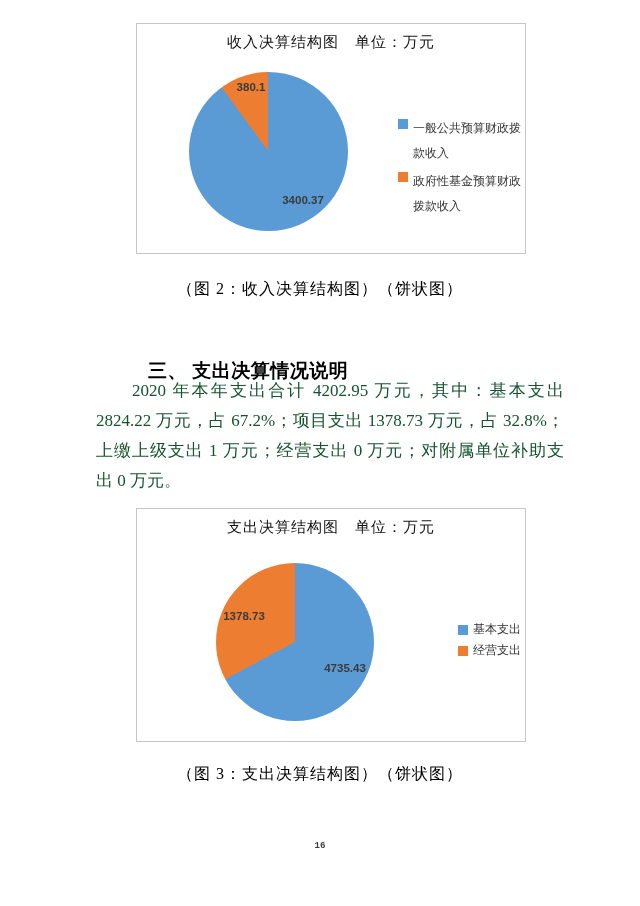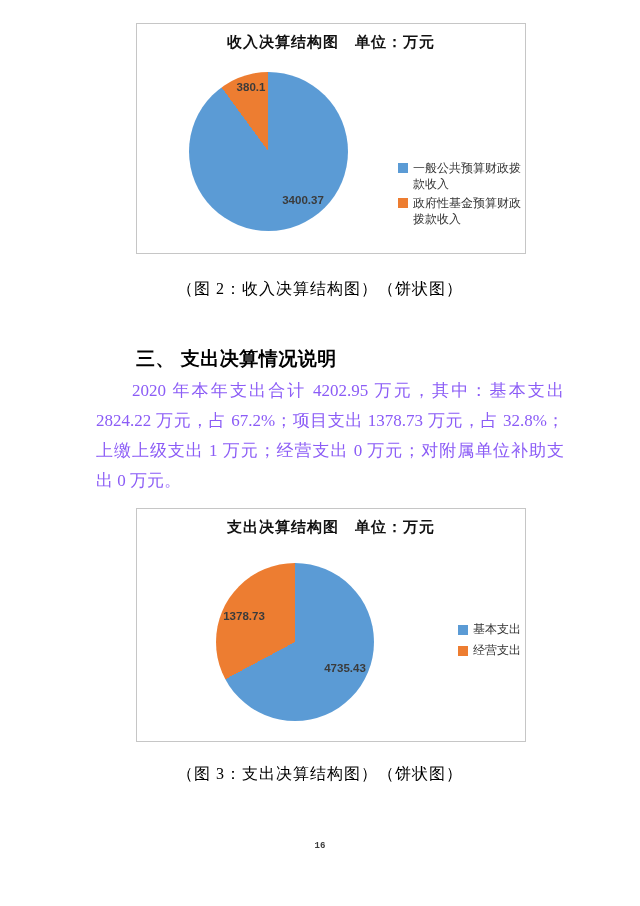--- a/index.html
+++ b/index.html
@@ -11,21 +11,21 @@
 
   
   .chart-box{
     position:absolute;left:136px;width:390px;background:#fff;
     border:1px solid #c6c6c6;box-sizing:border-box;
   }
   .chart-box.box1{top:23px;height:231px;}
   .chart-box.box2{top:508px;height:234px;}
 
   .chart-title{
-    margin-top:9px;text-align:center;font-weight:bold;font-size:15px;
+    margin-top:9px;text-align:center;font-weight:normal;font-size:15px;
     letter-spacing:1px;color:#111;
     font-family:"Liberation Serif","DejaVu Serif",serif;
   }
 
   .pie{position:absolute;border-radius:50%;}
   .pie.pie1{left:52px;top:48px;width:159px;height:159px;}
   .pie.pie2{left:79px;top:54px;width:158px;height:158px;}
 
   .pie-label{
     position:absolute;transform:translate(-50%,-50%);
@@ -33,41 +33,41 @@
     font-size:11.5px;font-weight:bold;color:#3b3b3b;white-space:nowrap;
   }
 
   .legend{
     position:absolute;
     font-family:"Liberation Sans","DejaVu Sans",sans-serif;
     font-size:12px;color:#333;
   }
   .legend-item{display:flex;align-items:flex-start;margin-bottom:3px;}
   .swatch{flex:0 0 auto;width:10px;height:10px;margin:3px 5px 0 0;display:inline-block;}
-  .legend1{left:261px;top:92px;width:132px;line-height:16px;margin-top:44px;}
+  .legend1{left:261px;top:92px;width:132px;line-height:25px;}
   .legend1 .legend-text{display:inline-block;width:120px;}
   .legend2{left:321px;top:113px;line-height:15px;}
   .legend2 .legend-item{white-space:nowrap;margin-bottom:6px;}
 
   .caption{
     position:absolute;left:0;width:640px;text-align:center;
     font-size:16px;letter-spacing:1px;color:#000;
   }
   .caption.cap1{top:279px;}
   .caption.cap2{top:764px;}
 
   .heading{
-    position:absolute;left:132px;top:342px;margin:4px;
-    font-family:Liberation Sans, sans-serif;
+    position:absolute;left:132px;top:342px;margin:16px;
+    font-family:Liberation Serif, serif;
     font-size:19px;font-weight:bold;color:#000;letter-spacing:0.5px;
   }
 
   .para{
     position:absolute;left:96px;top:376px;width:468px;
-    font-size:17px;line-height:30px;color:#8b5cf6;
+    font-size:17px;line-height:30px;color:#14532d;
   }
   .para .line{text-align:justify;text-align-last:justify;}
   .para .line.first{text-indent:36px;}
   .para .line.last{text-align-last:left;}
 
   .page-number{
     position:absolute;left:0;top:841px;width:640px;text-align:center;
     font-family:Liberation Mono, monospace;
     font-size:9px;font-weight:bold;color:#3c3c3c;
   }

